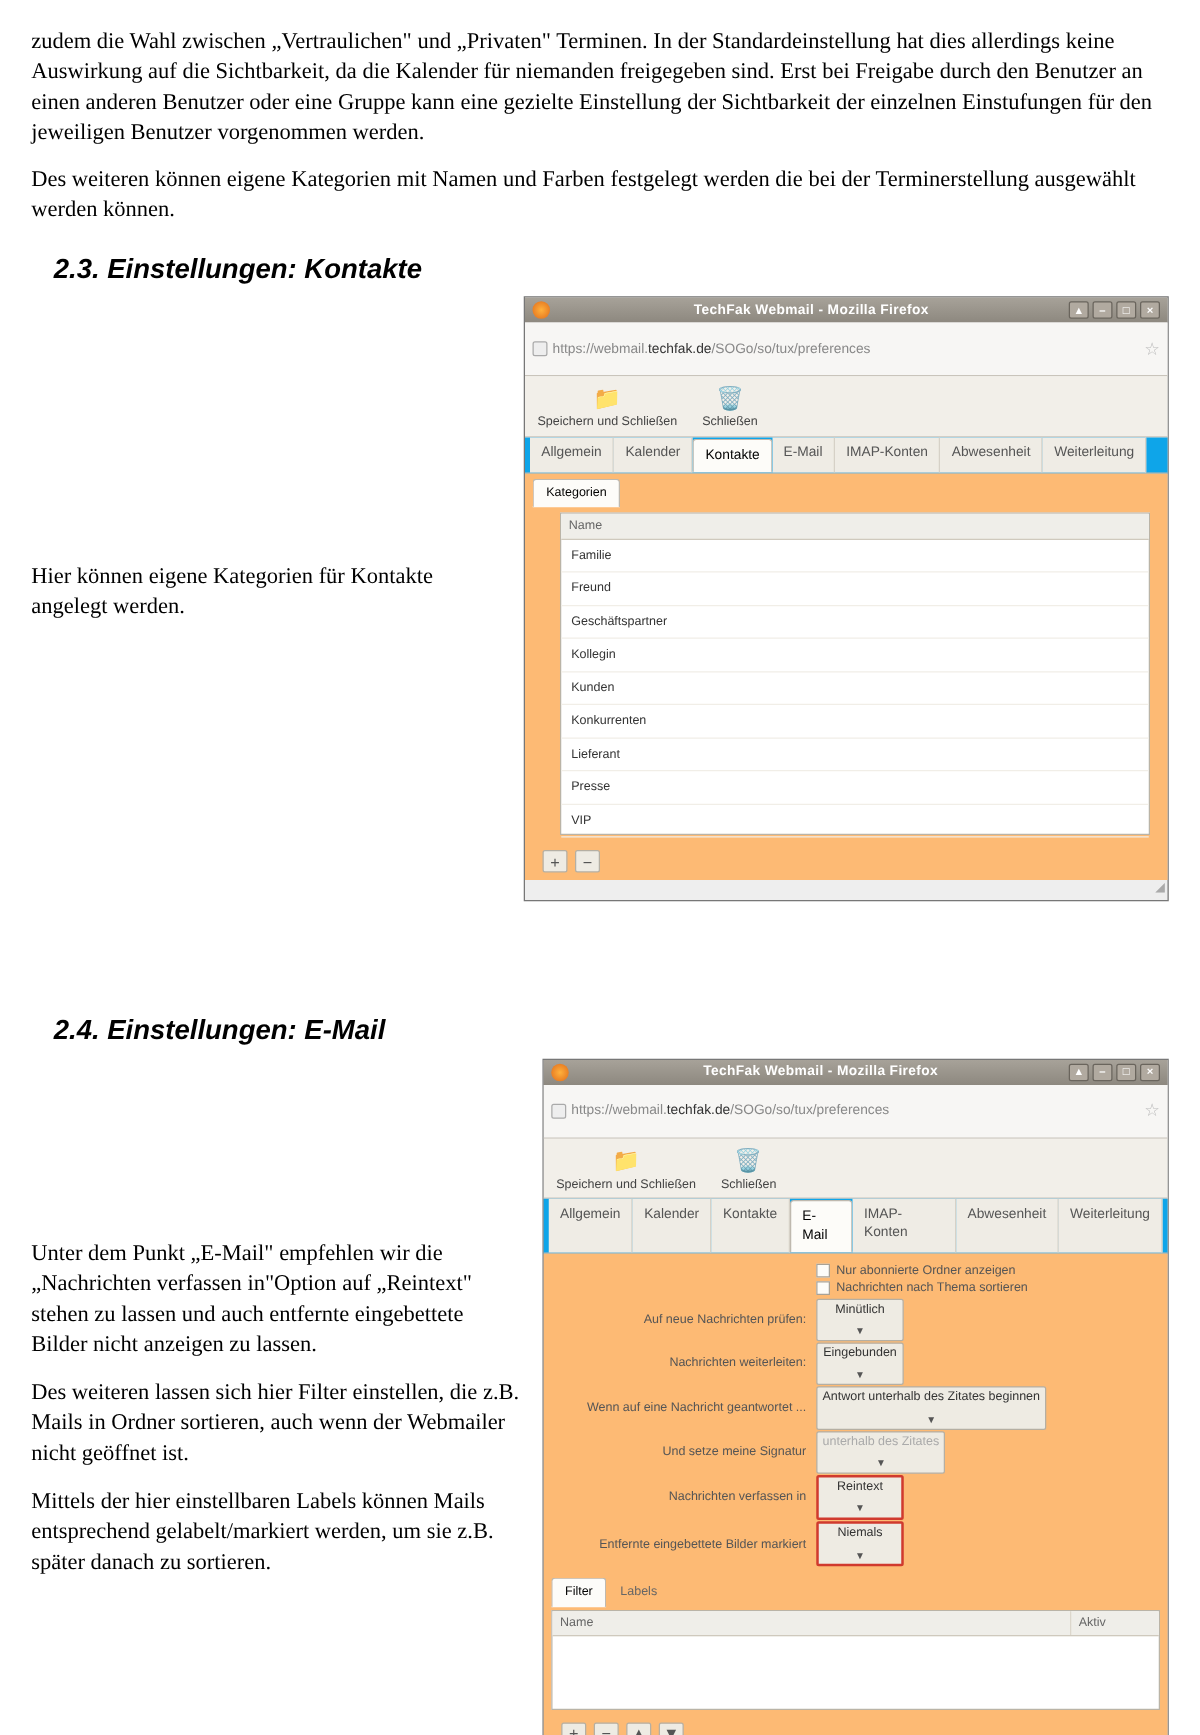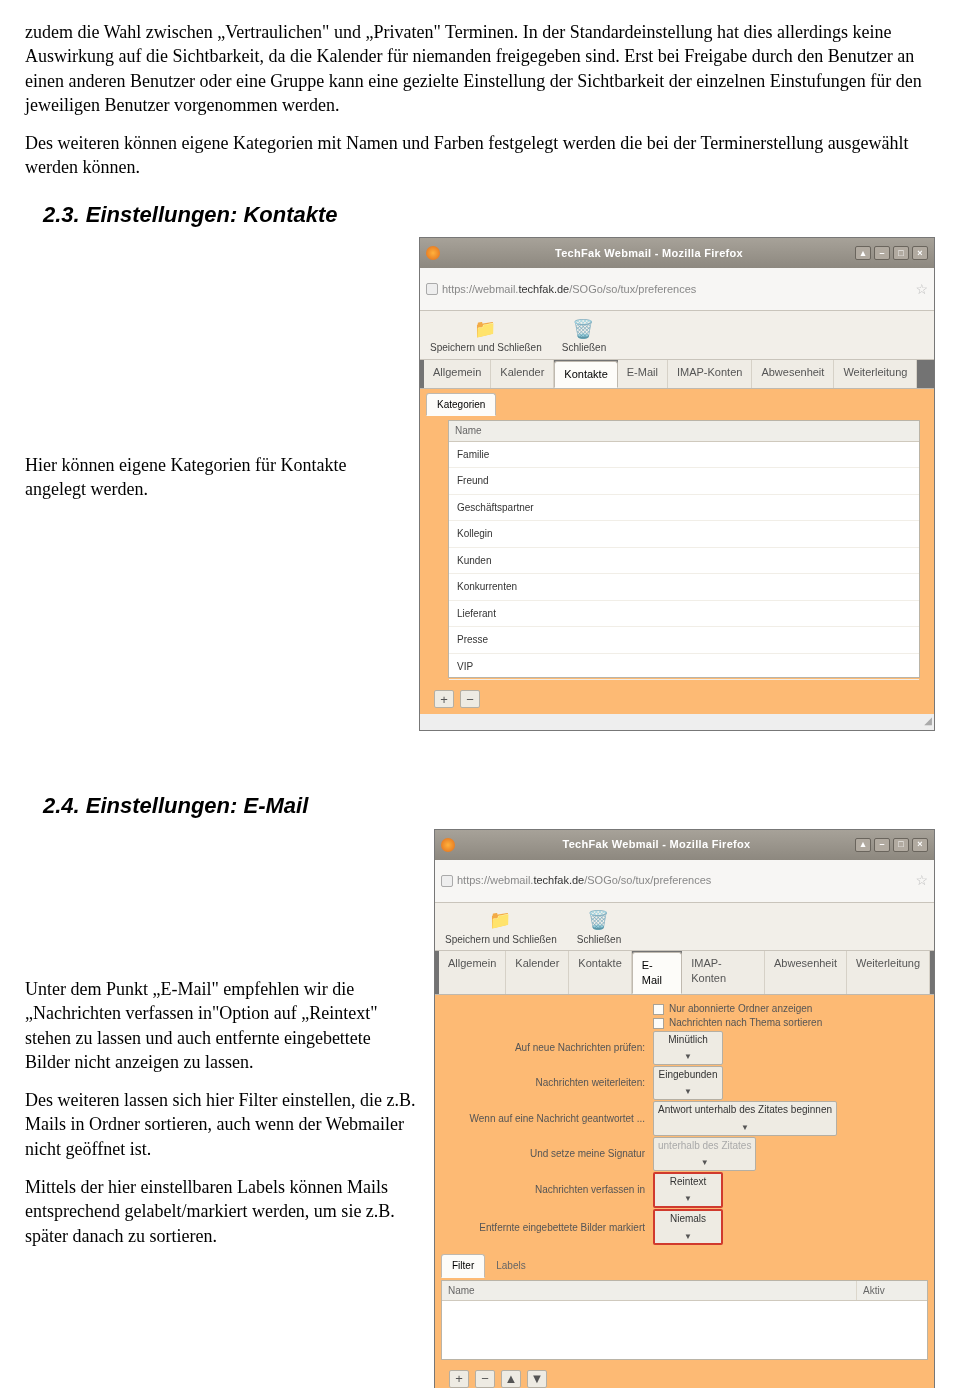--- a/index.html
+++ b/index.html
@@ -4,33 +4,33 @@
 <style>
 * { box-sizing: border-box; margin: 0; padding: 0; }
 body { font-family: "Times New Roman", serif; font-size: 18px; color:#000; background:#fff; width:960px; padding:20px 25px 30px 25px; line-height:1.35; }
 .para { margin-bottom:14px; }
 h3.section { font-family: Arial, sans-serif; font-weight:bold; font-style:italic; font-size:22px; margin:20px 0 8px 18px; }
 .two-col { display:flex; align-items:center; gap:14px; }
 .left-text { flex:0 0 380px; }
 .right-text { flex:0 0 395px; }
 .screenshot { flex:1; }
 .ff-window { border:1px solid #777; background:#eee; font-family: Arial, sans-serif; font-size:11px; color:#333; }
-.ff-titlebar { display:flex; align-items:center; background:linear-gradient(#a7a299,#8d887f); color:#fff; font-weight:bold; padding:2px 6px; height:30px; }
+.ff-titlebar { display:flex; align-items:center; background:linear-gradient(#a7a299,#8d887f); color:#fff; font-weight:bold; padding:2px 6px; height:20px; }
 .ff-titlebar .ff-logo { width:14px; height:14px; background:radial-gradient(circle,#ffb13d,#e06b1a); border-radius:50%; margin-right:6px; flex:0 0 auto;}
 .ff-titlebar .tb-title { flex:1; text-align:center; font-size:11px; letter-spacing:.3px;}
 .ff-titlebar .wbtn { width:16px; height:14px; background:#b1aaa0; border:1px solid #6a655d; margin-left:3px; display:flex; align-items:center; justify-content:center; border-radius:2px; font-size:9px; color:#fff;}
 .ff-url { display:flex; align-items:center; background:#f7f6f4; border-bottom:1px solid #c9c4bb; padding:21px 6px; height:22px;}
 .ff-url .lock { width:12px;height:12px;background:#eee;border:1px solid #aaa;border-radius:2px;margin-right:4px;}
 .ff-url .urltxt { flex:1; color:#888; }
 .ff-url .urltxt .host { color:#333; }
 .ff-url .star { color:#bbb; font-size:14px; margin-left:4px;}
 .ff-toolbar { display:flex; align-items:flex-end; gap:20px; padding:6px 10px 4px 10px; background:#f2efe9; border-bottom:1px solid #c9c4bb;}
 .tool { display:flex; flex-direction:column; align-items:center; font-size:10px; color:#444;}
 .tool .ticon { width:28px;height:24px;display:flex;align-items:center;justify-content:center;font-size:18px;}
-.ff-tabs { display:flex; background:#737373; border-bottom:1px solid #bfb9af; padding:0 4px;}
+.ff-tabs { display:flex; background:#0ea5e9; border-bottom:1px solid #bfb9af; padding:0 4px;}
 .ff-tab { padding:5px 9px; font-size:11px; color:#555; border-right:1px solid #d6d1c7; background:#efece5; cursor:default;}
 .ff-tab.active { background:#fdfcf9; border:1px solid #bfb9af; border-bottom:1px solid #fdfcf9; color:#000; border-radius:3px 3px 0 0; margin-top:1px;}
 .ff-body { background:#fdba74; }
 .subtabs { display:flex; padding:4px 6px 0 6px; }
 .subtab { padding:4px 10px; font-size:10px; color:#666; border:1px solid transparent; border-bottom:none;}
 .subtab.active { border:1px solid #bfb9af; border-bottom:1px solid #fdfcf9; background:#fdfcf9; border-radius:3px 3px 0 0; color:#000;}
 .list-panel { margin:4px 14px 6px 28px; border:1px solid #bab4a7; height:258px; position:relative; background:#fff;}
 .list-header { background:#efeee9; border-bottom:1px solid #cfc9bd; padding:3px 6px; font-size:10px; color:#666;}
 .list-item { padding:6px 8px; border-bottom:1px solid #f1eee7; font-size:10px; color:#333;}
 .footer-btns { display:flex; gap:6px; padding:6px 6px 6px 14px;}
@@ -121,21 +121,21 @@
         <div class="footer-btns">
           <div class="sqbtn">+</div>
           <div class="sqbtn">−</div>
         </div>
       </div>
       <div class="ff-resize">◢</div>
     </div>
   </div>
 </div>
 
-<h3 class="section" style="margin-top:60px">2.4. Einstellungen: E-Mail</h3>
+<h3 class="section" style="margin-top:88px">2.4. Einstellungen: E-Mail</h3>
 
 <div class="two-col">
   <div class="right-text">
     <p class="para">Unter dem Punkt „E-Mail" empfehlen wir die „Nachrichten verfassen in"Option auf „Reintext" stehen zu lassen und auch entfernte eingebettete Bilder nicht anzeigen zu lassen.</p>
     <p class="para">Des weiteren lassen sich hier Filter einstellen, die z.B. Mails in Ordner sortieren, auch wenn der Webmailer nicht geöffnet ist.</p>
     <p class="para">Mittels der hier einstellbaren Labels können Mails entsprechend gelabelt/markiert werden, um sie z.B. später danach zu sortieren.</p>
   </div>
   <div class="screenshot">
 
     <div class="ff-window">

